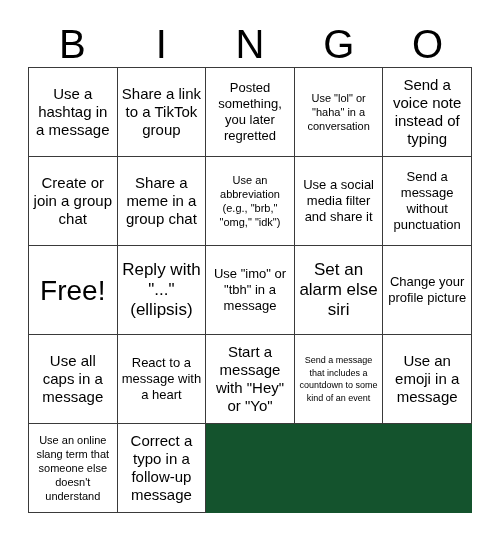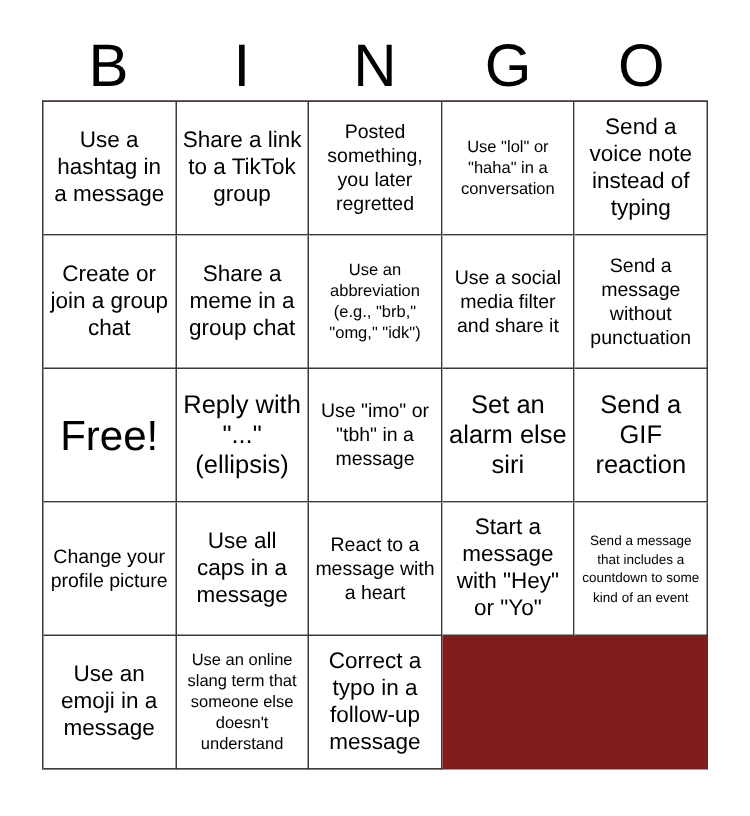--- a/index.html
+++ b/index.html
@@ -49,21 +49,21 @@
     left: 28px;
     top: 67px;
     width: 444px;
     height: 446px;
     display: grid;
     grid-template-columns: repeat(5, 1fr);
     grid-template-rows: repeat(5, 1fr);
     border-top: 1px solid #3a3a3a;
     border-left: 1px solid #3a3a3a;
     box-sizing: border-box;
-    background: #7f1d1d;
+    background: #14532d;
   }
 
   .cell {
     border-right: 1px solid #3a3a3a;
     border-bottom: 1px solid #3a3a3a;
     box-sizing: border-box;
     display: flex;
     align-items: center;
     justify-content: center;
     text-align: center;
@@ -137,23 +137,20 @@
       </div>
       <div class="cell s-lg">
         <span class="cell-text">Reply with "..." (ellipsis)</span>
       </div>
       <div class="cell s-sm">
         <span class="cell-text">Use "imo" or "tbh" in a message</span>
       </div>
       <div class="cell s-lg">
         <span class="cell-text">Set an alarm else siri</span>
       </div>
-      <div class="cell s-lg">
-        <span class="cell-text">Send a GIF reaction</span>
-      </div>
       <div class="cell s-sm">
         <span class="cell-text">Change your profile picture</span>
       </div>
       <div class="cell s-md">
         <span class="cell-text">Use all caps in a message</span>
       </div>
       <div class="cell s-sm">
         <span class="cell-text">React to a message with a heart</span>
       </div>
       <div class="cell s-md">

